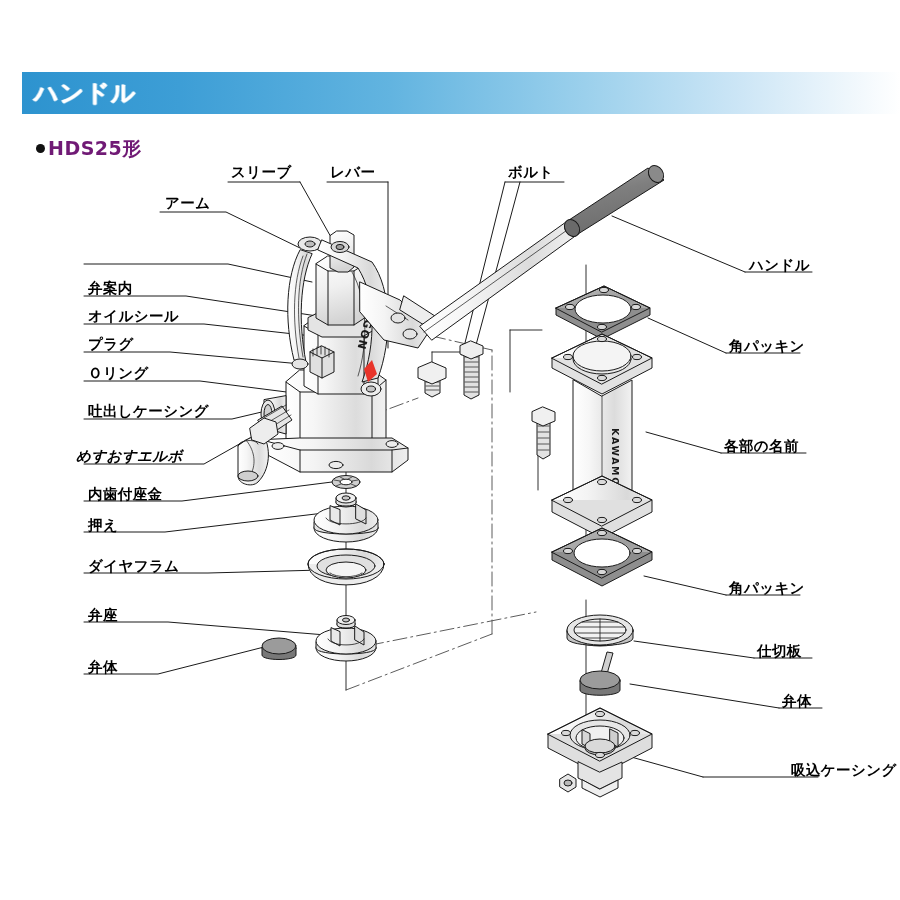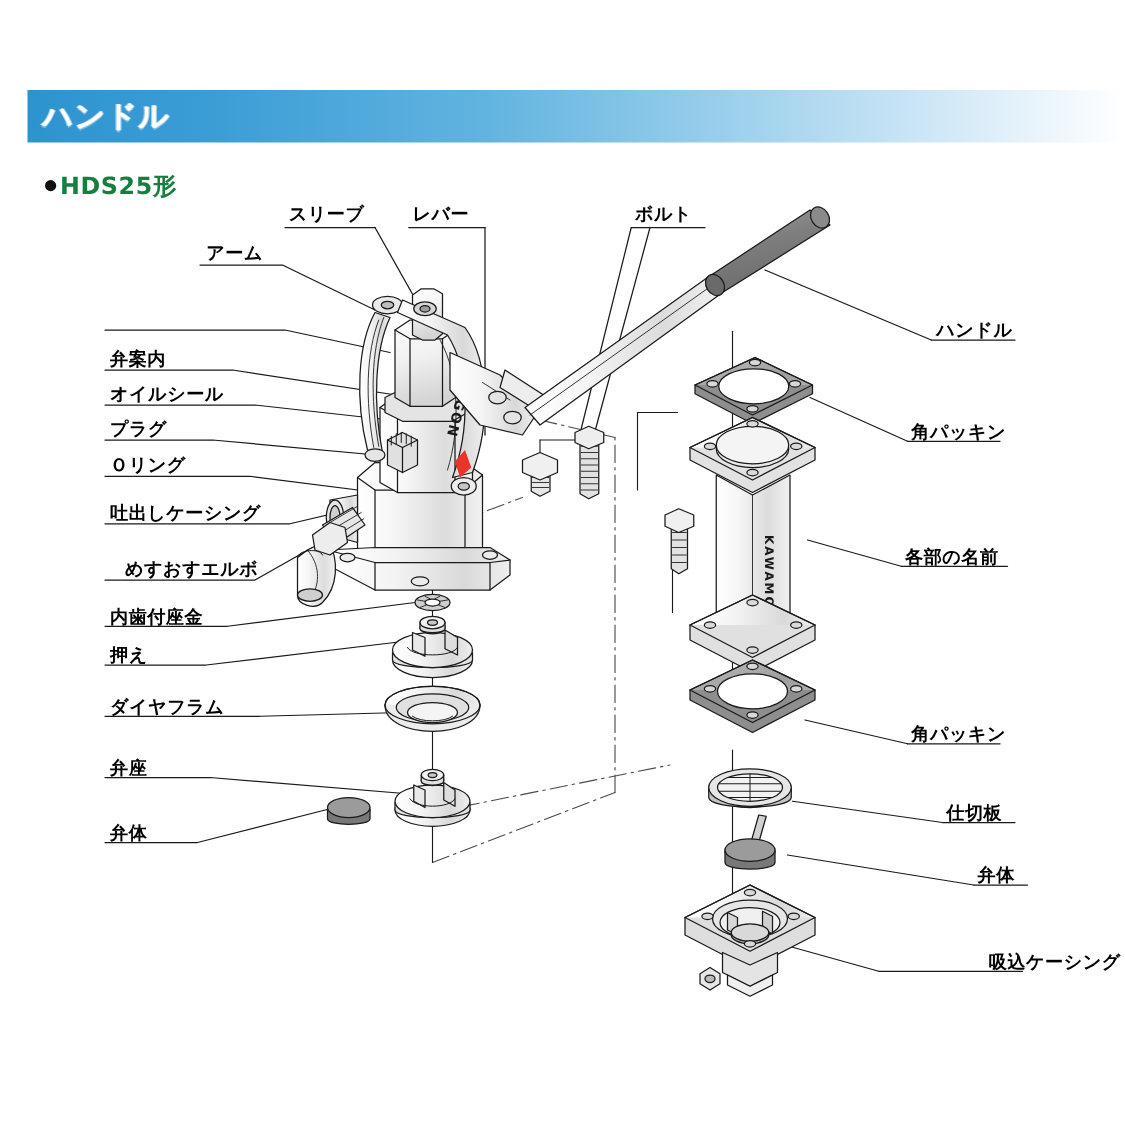--- a/index.html
+++ b/index.html
@@ -40,21 +40,21 @@
       1px 0 0 rgba(255,255,255,.55),
      -1px 0 0 rgba(255,255,255,.55),
       0 1px 0 rgba(255,255,255,.35);
   }
   
   #model-line {
     position: absolute;
     left: 36px; top: 136px;
     font-size: 19px;
     font-weight: bold;
-    color: #15803d;
+    color: #701a75;
     letter-spacing: .5px;
     white-space: nowrap;
   }
   #model-bullet {
     display: inline-block;
     width: 9px; height: 9px;
     border-radius: 50%;
     background: #111;
     margin-right: 3px;
     vertical-align: 2px;
@@ -500,21 +500,21 @@
   <div class="cal" style="left:231px; top:164px;">スリーブ</div>
   <div class="cal" style="left:330px; top:164px;">レバー</div>
   <div class="cal" style="left:508px; top:164px;">ボルト</div>
 
   <div class="cal" style="left:165px; top:195px;">アーム</div>
   <div class="cal" style="left:88px; top:280px;">弁案内</div>
   <div class="cal" style="left:88px; top:308px;">オイルシール</div>
   <div class="cal" style="left:88px; top:336px;">プラグ</div>
   <div class="cal" style="left:88px; top:365px;">Ｏリング</div>
   <div class="cal" style="left:88px; top:403px;">吐出しケーシング</div>
-  <div class="cal" style="left:100px; top:448px;">めすおすエルボ</div>
+  <div class="cal" style="left:76px; top:448px;font-style:italic;">めすおすエルボ</div>
   <div class="cal" style="left:88px; top:486px;">内歯付座金</div>
   <div class="cal" style="left:88px; top:517px;">押え</div>
   <div class="cal" style="left:88px; top:558px;">ダイヤフラム</div>
   <div class="cal" style="left:88px; top:607px;text-align:center;">弁座</div>
   <div class="cal" style="left:88px; top:659px;">弁体</div>
 
   <div class="cal" style="left:749px; top:257px;">ハンドル</div>
   <div class="cal" style="left:729px; top:338px;">角パッキン</div>
   <div class="cal" style="left:724px; top:438px;">各部の名前</div>
   <div class="cal" style="left:729px; top:580px;">角パッキン</div>

